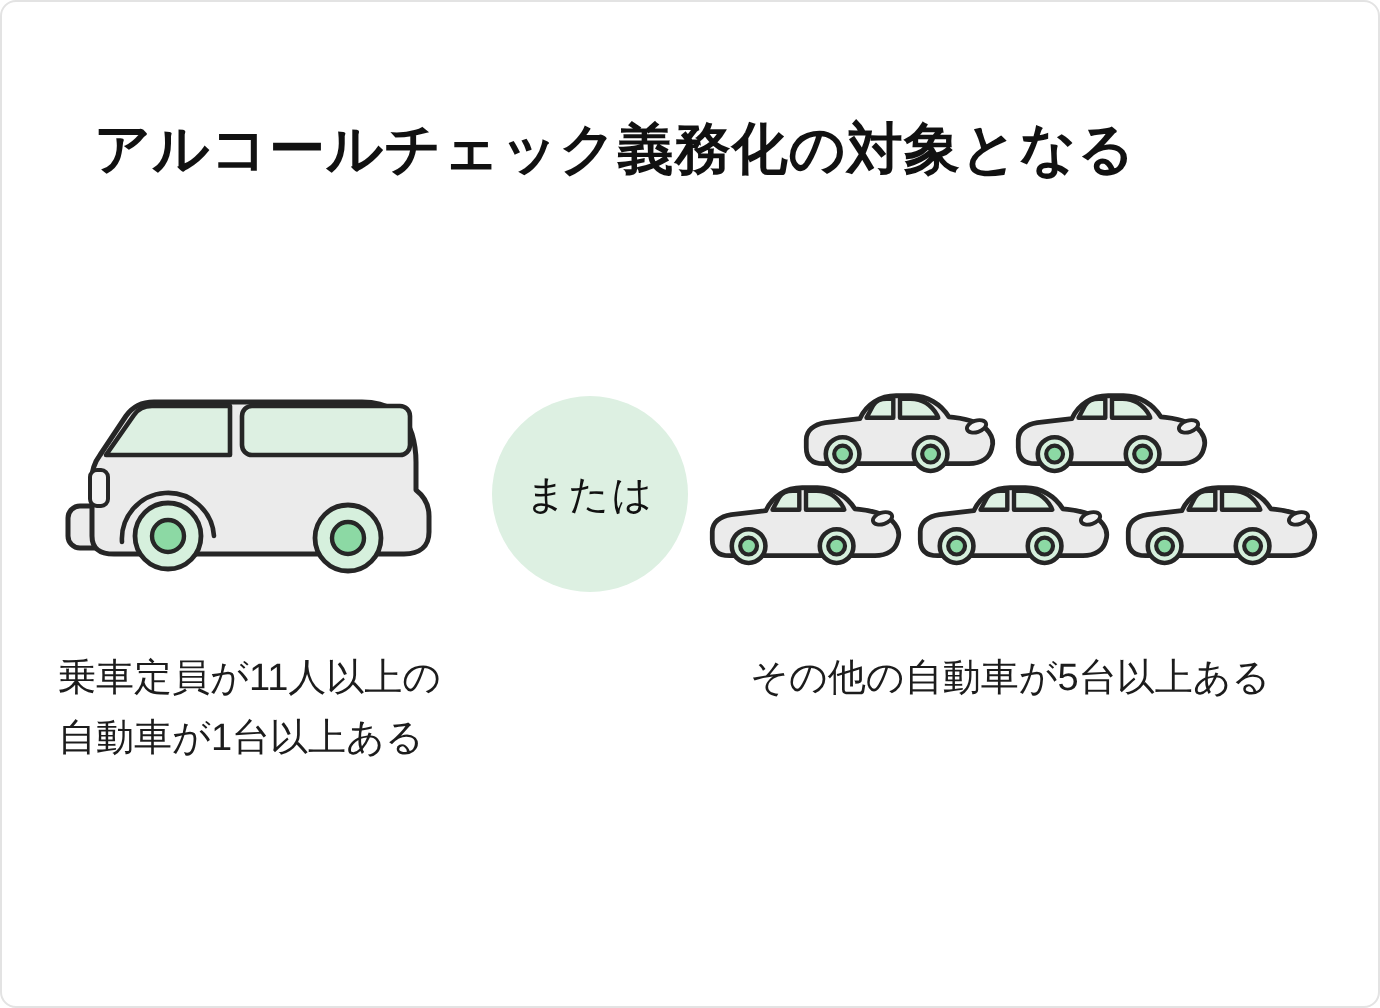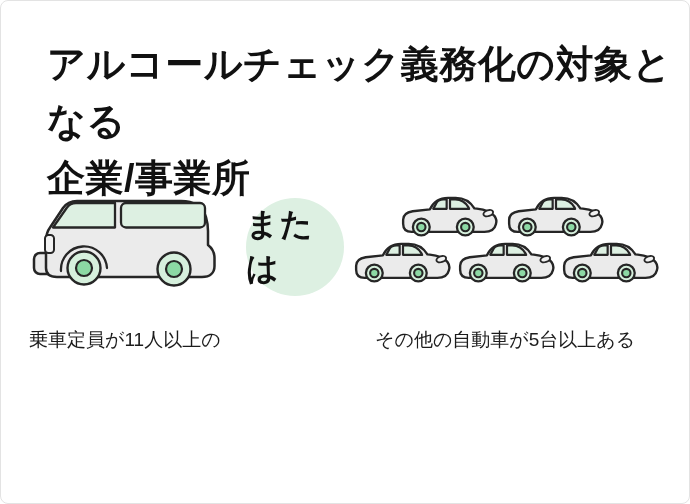--- a/index.html
+++ b/index.html
@@ -14,31 +14,31 @@
   html,body{background:#ffffff;font-family:"Liberation Sans","DejaVu Sans",sans-serif;}
   .card{
     position:relative;
     width:690px;height:504px;
     background:#ffffff;
     border:1px solid #e3e3e3;
     border-radius:8px;
     overflow:hidden;
   }
   .title{
-    position:absolute;left:46px;top:35px;
-    font-size:38px;line-height:57px;font-weight:800;
+    position:absolute;left:46px;top:45px;
+    font-size:28px;line-height:57px;font-weight:800;
     color:var(--ink);letter-spacing:0.5px;
   }
   .van-wrap{position:absolute;left:30px;top:196px;width:190px;height:95px;}
   .or-circle{
     position:absolute;left:245px;top:197px;width:98px;height:98px;
     background:var(--mint);border-radius:50%;
     display:flex;align-items:center;justify-content:center;
   }
-  .or-circle span{font-size:32px;font-weight:700;color:var(--ink);letter-spacing:1px;}
+  .or-circle span{font-size:20px;font-weight:400;color:var(--ink);letter-spacing:1px;}
   .cars{position:absolute;left:352px;top:194px;width:310px;}
   .cars-row{display:flex;}
   .cars-row-1{margin-left:47px;gap:6px;}
   .cars-row-2{margin-top:2px;gap:4px;}
   svg.car{width:100px;height:44px;display:block;}
   .caption{
     position:absolute;top:324px;
     font-size:19px;line-height:30px;color:#1c1c1c;
   }
   .caption-left{left:28px;}
@@ -70,21 +70,20 @@
         <circle class="v-tire" cx="22" cy="33.5" r="8.8"></circle>
         <circle class="v-hub" cx="22" cy="33.5" r="4.4"></circle>
         <circle class="v-tire" cx="68" cy="33.5" r="8.8"></circle>
         <circle class="v-hub" cx="68" cy="33.5" r="4.4"></circle>
       </g>
     </defs>
   </svg>
 
   <div class="title">
     <div>アルコールチェック義務化の対象となる</div>
-    <div>企業/事業所</div>
   </div>
 
   <div class="van-wrap">
     <svg viewBox="0 0 190 95" width="190" height="95">
       <rect class="v-body" x="3" y="56" width="22" height="21" rx="6"></rect>
       <path class="v-body" d="M171,80 L26,80 C19,80 15,77.5 15,71 L15,44 C15,38 16,34.5 19,30.5 L32,11 C35.5,6 40,4 46,4 L150,4 C163,4 172,10 175,20 C176.5,25 177,29 177,34 L177,48 C181.5,51.5 183.5,56 183.5,61 L183.5,69 C183.5,76 179,80 171,80 Z"></path>
       <rect class="v-light" x="14" y="38" width="9" height="18" rx="3.5"></rect>
       <path class="v-window" d="M22,30.5 L36,10.5 C38,7.5 41,6 45,6 L84,6 L84,30.5 Z"></path>
       <rect class="v-window" x="90" y="6" width="84" height="24.5" rx="5"></rect>
       <path class="v-line" d="M30,74 A23 23 0 0 1 76,71"></path>
@@ -116,20 +115,21 @@
           <use href="#sedan"></use>
         </svg>
         <svg viewBox="0 0 104 46" class="car">
           <use href="#sedan"></use>
         </svg>
       </div>
   </div>
 
   <div class="caption caption-left">
     <div>乗車定員が11人以上の</div>
+    <div>自動車が1台以上ある</div>
   </div>
 
   <div class="caption caption-right">
     <div>その他の自動車が5台以上ある</div>
   </div>
 
   <div class="footnotes">
   </div>
 
 </div>

